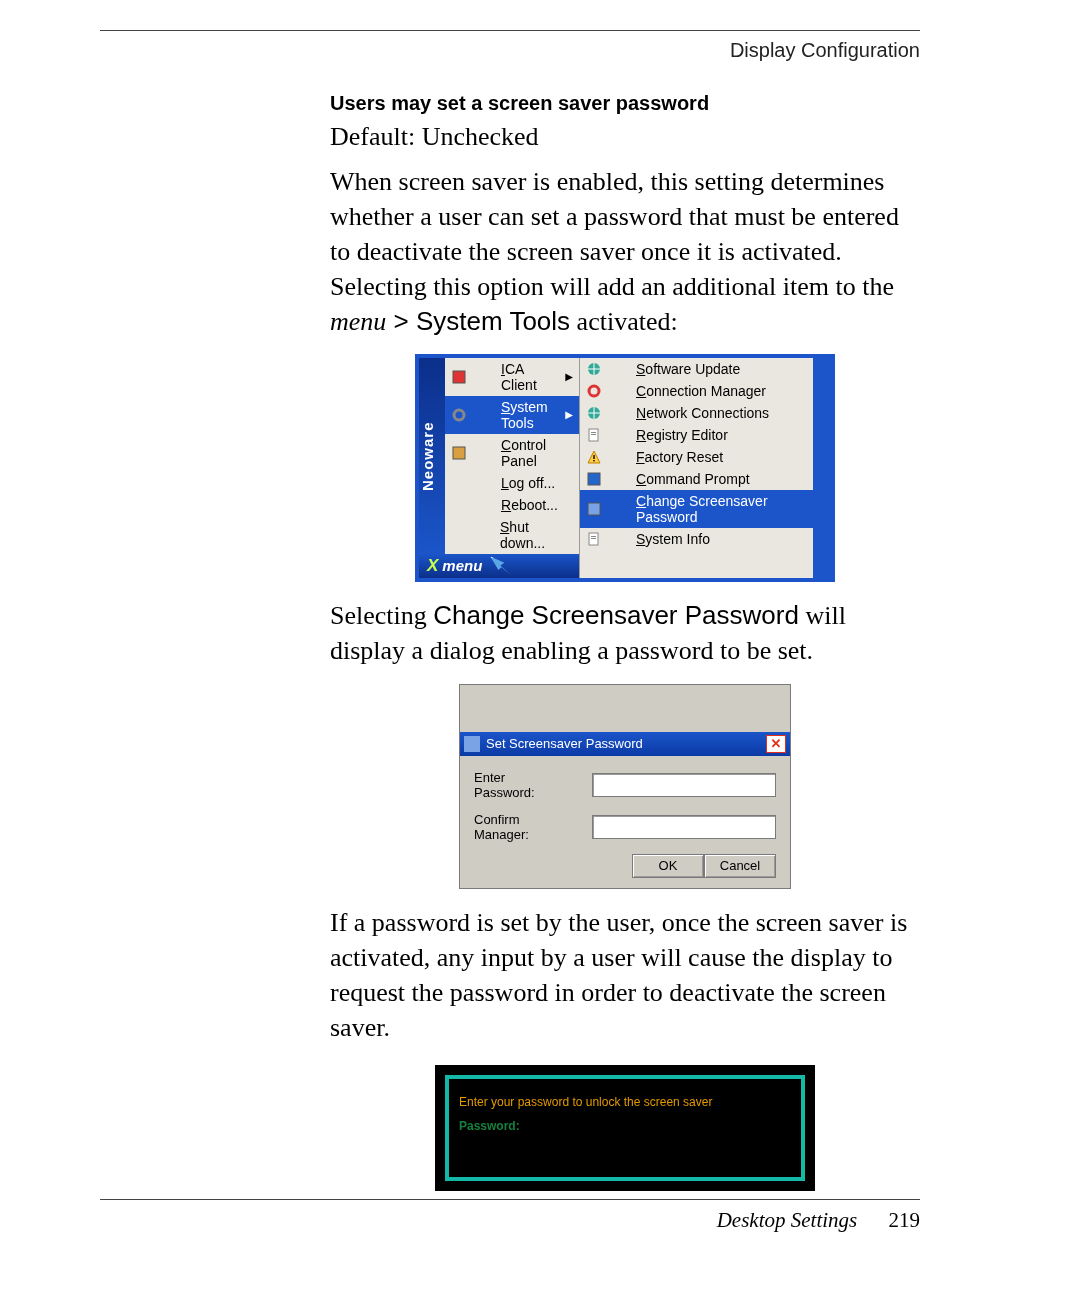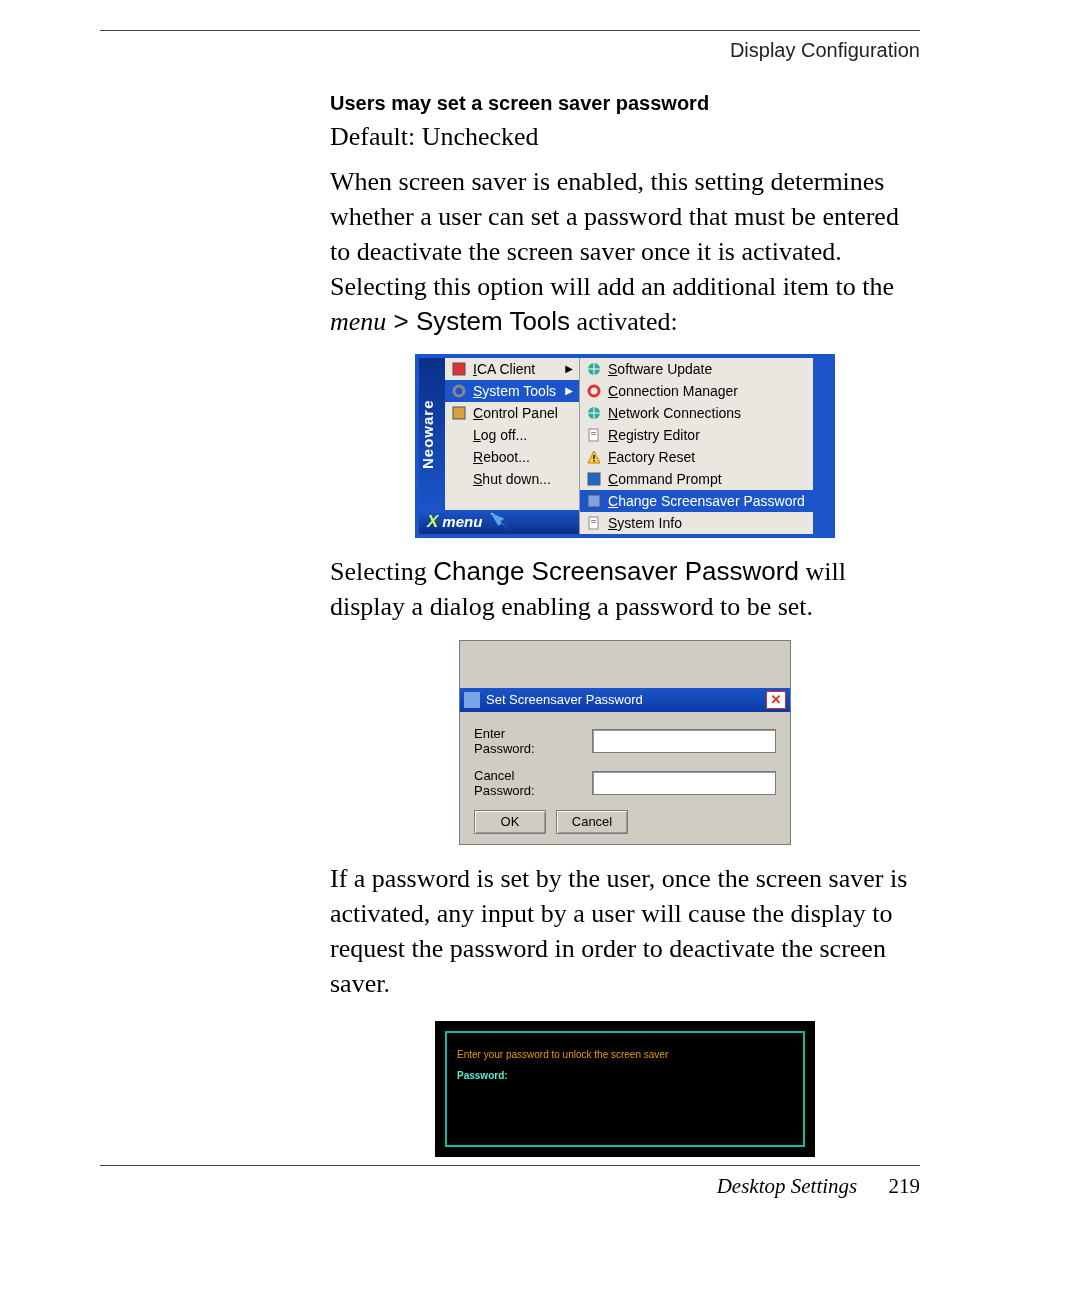--- a/index.html
+++ b/index.html
@@ -138,21 +138,21 @@
     display: flex;
     align-items: center;
     padding: 3px 6px;
     gap: 6px;
     position: relative;
   }
   .mitem.highlight {
     background: #1b55c9;
     color: #fff;
   }
-  .mitem .lbl { text-decoration: underline; text-decoration-color: rgba(0,0,0,0); }
+  .mitem .lbl { text-decoration: underline; text-decoration-color: rgba(0,0,0,0); margin-left: 28px; }
   .mitem .lbl .u { text-decoration: underline; }
   .mitem .arrow {
     margin-left: auto;
     font-size: 10px;
   }
   .micon {
     width: 16px;
     height: 16px;
     display: inline-flex;
     align-items: center;
@@ -211,51 +211,51 @@
     height: 20px;
     background: #fff;
     border: 1px solid #7a7a7a;
     box-shadow: inset 1px 1px 0 #9a9a9a;
     font-family: inherit;
     font-size: 13px;
     padding: 1px 3px;
   }
   .dbuttons {
     display: flex;
-    gap: 10px;
+    justify-content: flex-end;
   }
   .dbuttons button {
     width: 72px;
     height: 24px;
     background: #cfccc4;
     border: 1px solid #7a7a7a;
     box-shadow: 1px 1px 0 #fff inset, -1px -1px 0 #9a9a9a inset;
     font-family: inherit;
     font-size: 13px;
   }
 
   
   .unlock-box {
     width: 360px;
     margin: 20px auto 8px auto;
     background: #000;
     padding: 10px;
   }
   .unlock-inner {
-    border: 2px solid #14b8a6;
-    padding: 16px 10px 64px 10px;
+    border: 4px solid #14b8a6;
+    padding: 16px 10px 44px 10px;
     font-family: Tahoma, Arial, sans-serif;
-    font-size: 10px;
+    font-size: 12px;
   }
   .unlock-inner .msg {
     color: #e59a00;
     margin-bottom: 10px;
   }
   .unlock-inner .pw {
-    color: #5eead4;
+    color: #15803d;
     font-weight: bold;
   }
 </style>
 </head>
 <body>
 
 <div class="page">
   <hr class="rule">
   <div class="header-label">Display Configuration</div>
 
@@ -403,21 +403,21 @@
         <span class="ticon"></span>
         <span>Set Screensaver Password</span>
         <span class="close">✕</span>
       </div>
       <div class="dialog-body">
         <div class="drow">
           <label>Enter Password:</label>
           <input type="password" style="">
         </div>
         <div class="drow">
-          <label>Cancel Password:</label>
+          <label>Confirm Manager:</label>
           <input type="password" style="">
         </div>
         <div class="dbuttons">
           <button>OK</button>
           <button>Cancel</button>
         </div>
       </div>
     </div>
 
     <div class="body-text">If a password is set by the user, once the screen saver is activated, any input by a user will cause the display to request the password in order to deactivate the screen saver.</div>

